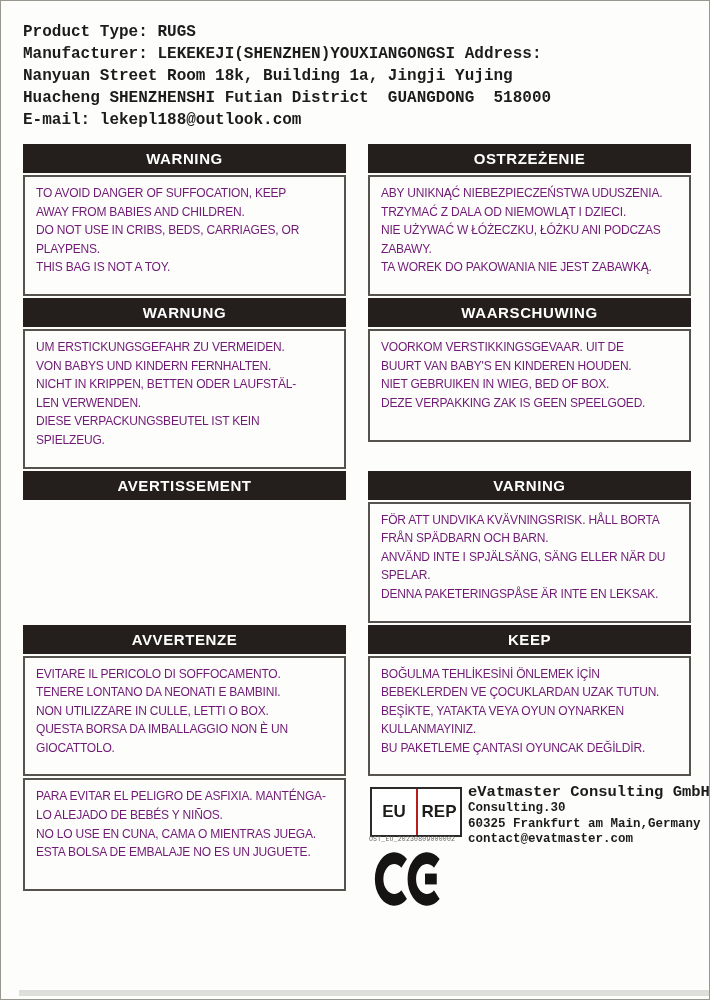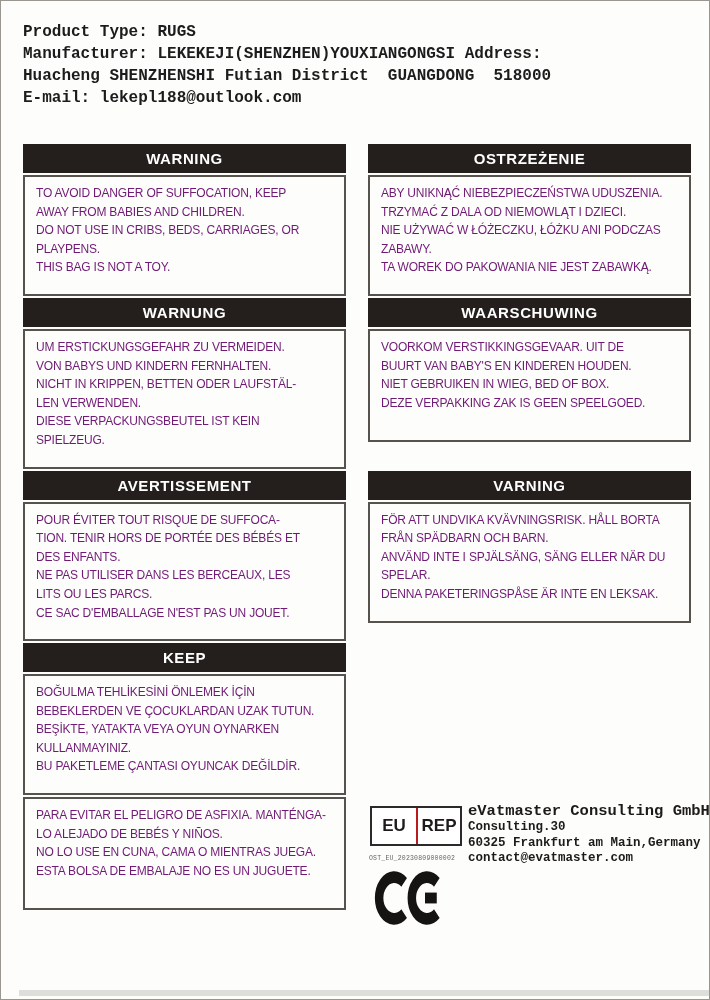--- a/index.html
+++ b/index.html
@@ -71,21 +71,21 @@
   .eurep-box {
     position: absolute;
     top: 9px;
     left: 2px;
     display: flex;
     border: 2px solid #2b2a28;
     background: #ffffff;
   }
   .eurep-seg {
     width: 44px;
-    height: 36px;
+    height: 46px;
     display: flex;
     align-items: center;
     justify-content: center;
     font-weight: bold;
     font-size: 17px;
     color: #1d1c1a;
   }
   .eurep-seg + .eurep-seg { border-left: 2px solid #b91c1c; }
   .eurep-code {
     position: absolute;
@@ -131,20 +131,21 @@
   }
 </style>
 </head>
 <body>
 
 <div class="page">
 
   <div class="mfg-block">
     <div class="mfg-line">Product Type: RUGS</div>
     <div class="mfg-line">Manufacturer: LEKEKEJI(SHENZHEN)YOUXIANGONGSI Address:</div>
+    <div class="mfg-line">Nanyuan Street Room 18k, Building 1a, Jingji Yujing</div>
     <div class="mfg-line">Huacheng SHENZHENSHI Futian District  GUANGDONG  518000</div>
     <div class="mfg-line">E-mail: lekepl188@outlook.com</div>
   </div>
 
   <div class="wtable">
 
     <div class="wrow">
       <div class="wcol">
         <div class="whead">WARNING</div>
         <div class="wbody">TO AVOID DANGER OF SUFFOCATION, KEEP
@@ -178,38 +179,40 @@
         <div class="wbody">VOORKOM VERSTIKKINGSGEVAAR. UIT DE
 BUURT VAN BABY'S EN KINDEREN HOUDEN.
 NIET GEBRUIKEN IN WIEG, BED OF BOX.
 DEZE VERPAKKING ZAK IS GEEN SPEELGOED.</div>
       </div>
     </div>
 
     <div class="wrow">
       <div class="wcol">
         <div class="whead">AVERTISSEMENT</div>
-        <div class="wbody">POUR ÉVITER TOUT RISQUE DE SUFFOCA-
-TION. TENIR HORS DE PORTÉE DES BÉBÉS ET
-DES ENFANTS.
-NE PAS UTILISER DANS LES BERCEAUX, LES
-LITS OU LES PARCS.
-CE SAC D'EMBALLAGE N'EST PAS UN JOUET.</div>
       </div>
       <div class="wcol">
         <div class="whead">VARNING</div>
         <div class="wbody">FÖR ATT UNDVIKA KVÄVNINGSRISK. HÅLL BORTA
 FRÅN SPÄDBARN OCH BARN.
 ANVÄND INTE I SPJÄLSÄNG, SÄNG ELLER NÄR DU
 SPELAR.
 DENNA PAKETERINGSPÅSE ÄR INTE EN LEKSAK.</div>
       </div>
     </div>
 
     <div class="wrow">
+      <div class="wcol">
+        <div class="whead">AVVERTENZE</div>
+        <div class="wbody">EVITARE IL PERICOLO DI SOFFOCAMENTO.
+TENERE LONTANO DA NEONATI E BAMBINI.
+NON UTILIZZARE IN CULLE, LETTI O BOX.
+QUESTA BORSA DA IMBALLAGGIO NON È UN
+GIOCATTOLO.</div>
+      </div>
       <div class="wcol">
         <div class="whead">KEEP</div>
         <div class="wbody">BOĞULMA TEHLİKESİNİ ÖNLEMEK İÇİN
 BEBEKLERDEN VE ÇOCUKLARDAN UZAK TUTUN.
 BEŞİKTE, YATAKTA VEYA OYUN OYNARKEN
 KULLANMAYINIZ.
 BU PAKETLEME ÇANTASI OYUNCAK DEĞİLDİR.</div>
       </div>
     </div>
 

